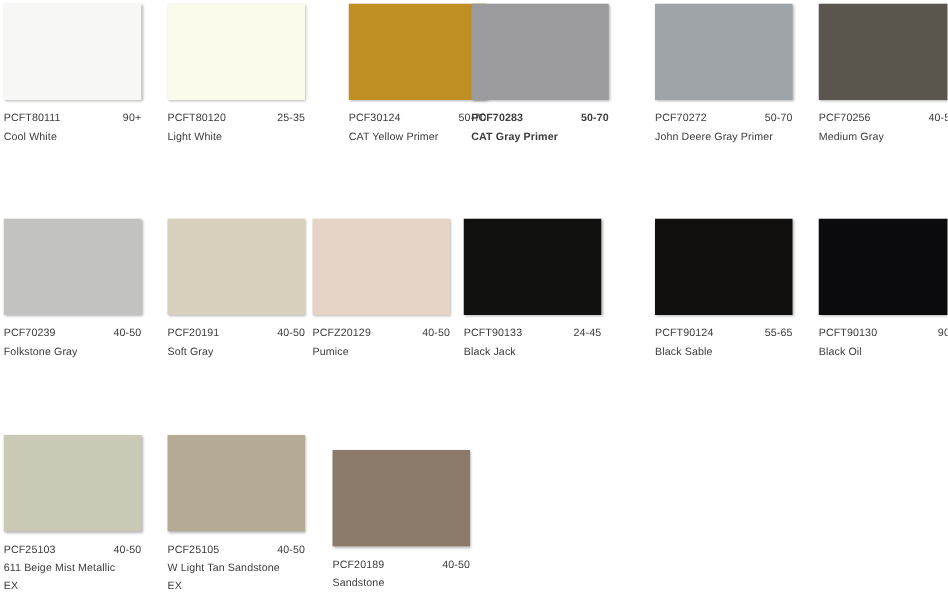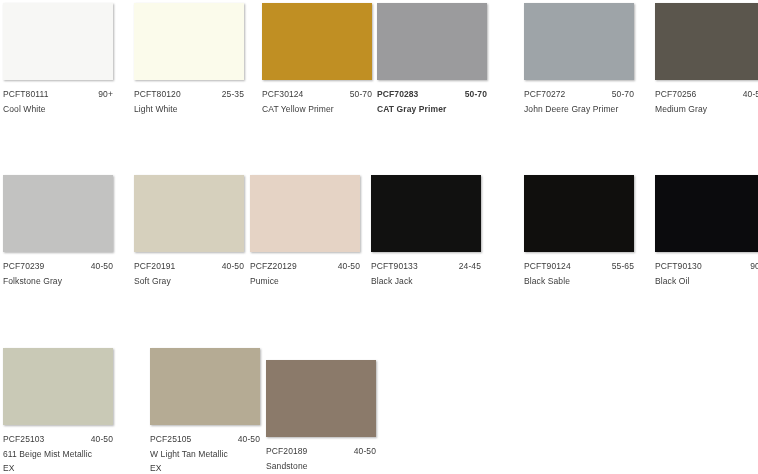--- a/index.html
+++ b/index.html
@@ -83,21 +83,21 @@
       <div class="swatch-title">Cool White</div>
     </div>
     <div class="swatch-card" style="left: 134px; top: 3px;">
       <div class="swatch-chip" style="background: rgb(251, 251, 235);"></div>
       <div class="swatch-meta">
         <span class="swatch-code">PCFT80120</span>
         <span class="swatch-gloss">25-35</span>
       </div>
       <div class="swatch-title">Light White</div>
     </div>
-    <div class="swatch-card" style="left: 262px; top: 3px;">
+    <div class="swatch-card" style="left: 279px; top: 3px;">
       <div class="swatch-chip" style="background: rgb(192, 143, 35);"></div>
       <div class="swatch-meta">
         <span class="swatch-code">PCF30124</span>
         <span class="swatch-gloss">50-70</span>
       </div>
       <div class="swatch-title">CAT Yellow Primer</div>
     </div>
     <div class="swatch-card" style="left: 377px; top: 3px; font-weight: bold;">
       <div class="swatch-chip" style="background: rgb(155, 155, 157);"></div>
       <div class="swatch-meta">
@@ -172,27 +172,27 @@
     </div>
     <div class="swatch-card" style="left: 3px; top: 348px;">
       <div class="swatch-chip" style="background: rgb(201, 201, 182);"></div>
       <div class="swatch-meta">
         <span class="swatch-code">PCF25103</span>
         <span class="swatch-gloss">40-50</span>
       </div>
       <div class="swatch-title">611 Beige Mist Metallic</div>
       <div class="swatch-suffix">EX</div>
     </div>
-    <div class="swatch-card" style="left: 150px; top: 348px;">
+    <div class="swatch-card" style="left: 134px; top: 348px;">
       <div class="swatch-chip" style="background: rgb(181, 171, 148);"></div>
       <div class="swatch-meta">
         <span class="swatch-code">PCF25105</span>
         <span class="swatch-gloss">40-50</span>
       </div>
-      <div class="swatch-title">W Light Tan Metallic</div>
+      <div class="swatch-title">W Light Tan Sandstone</div>
       <div class="swatch-suffix">EX</div>
     </div>
     <div class="swatch-card" style="left: 266px; top: 360px;">
       <div class="swatch-chip" style="background: rgb(139, 122, 106);"></div>
       <div class="swatch-meta">
         <span class="swatch-code">PCF20189</span>
         <span class="swatch-gloss">40-50</span>
       </div>
       <div class="swatch-title">Sandstone</div>
     </div>

